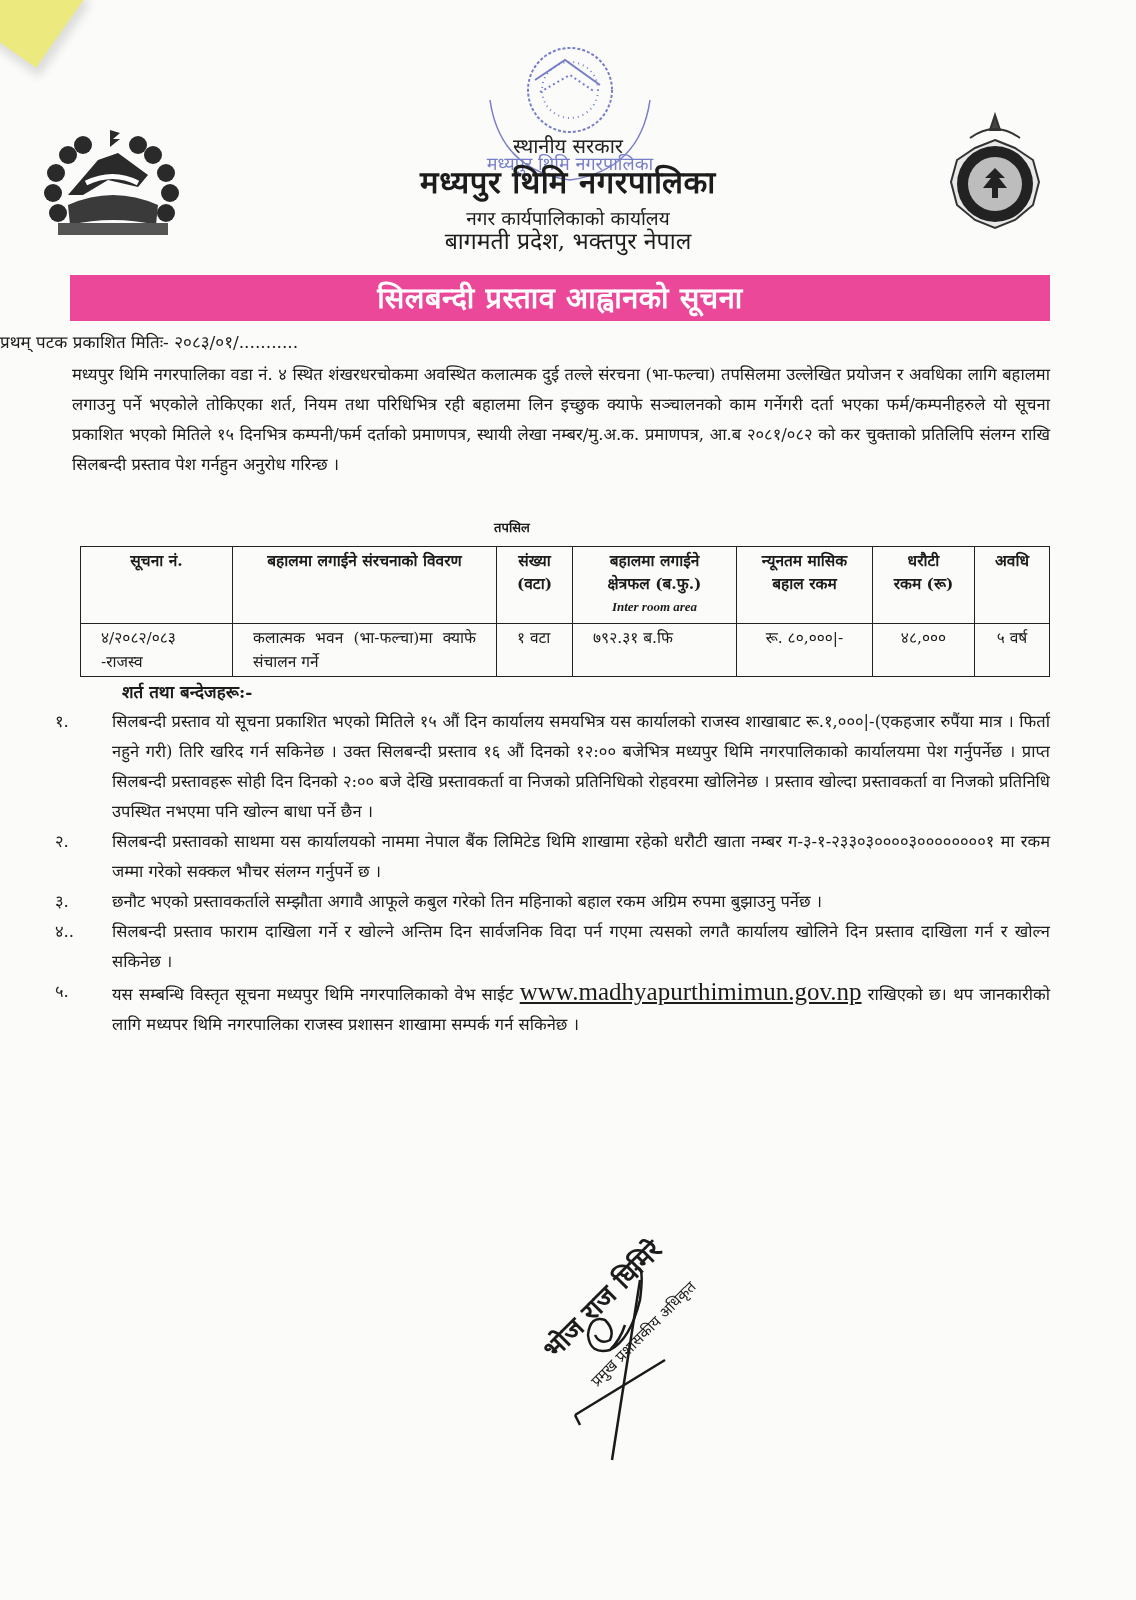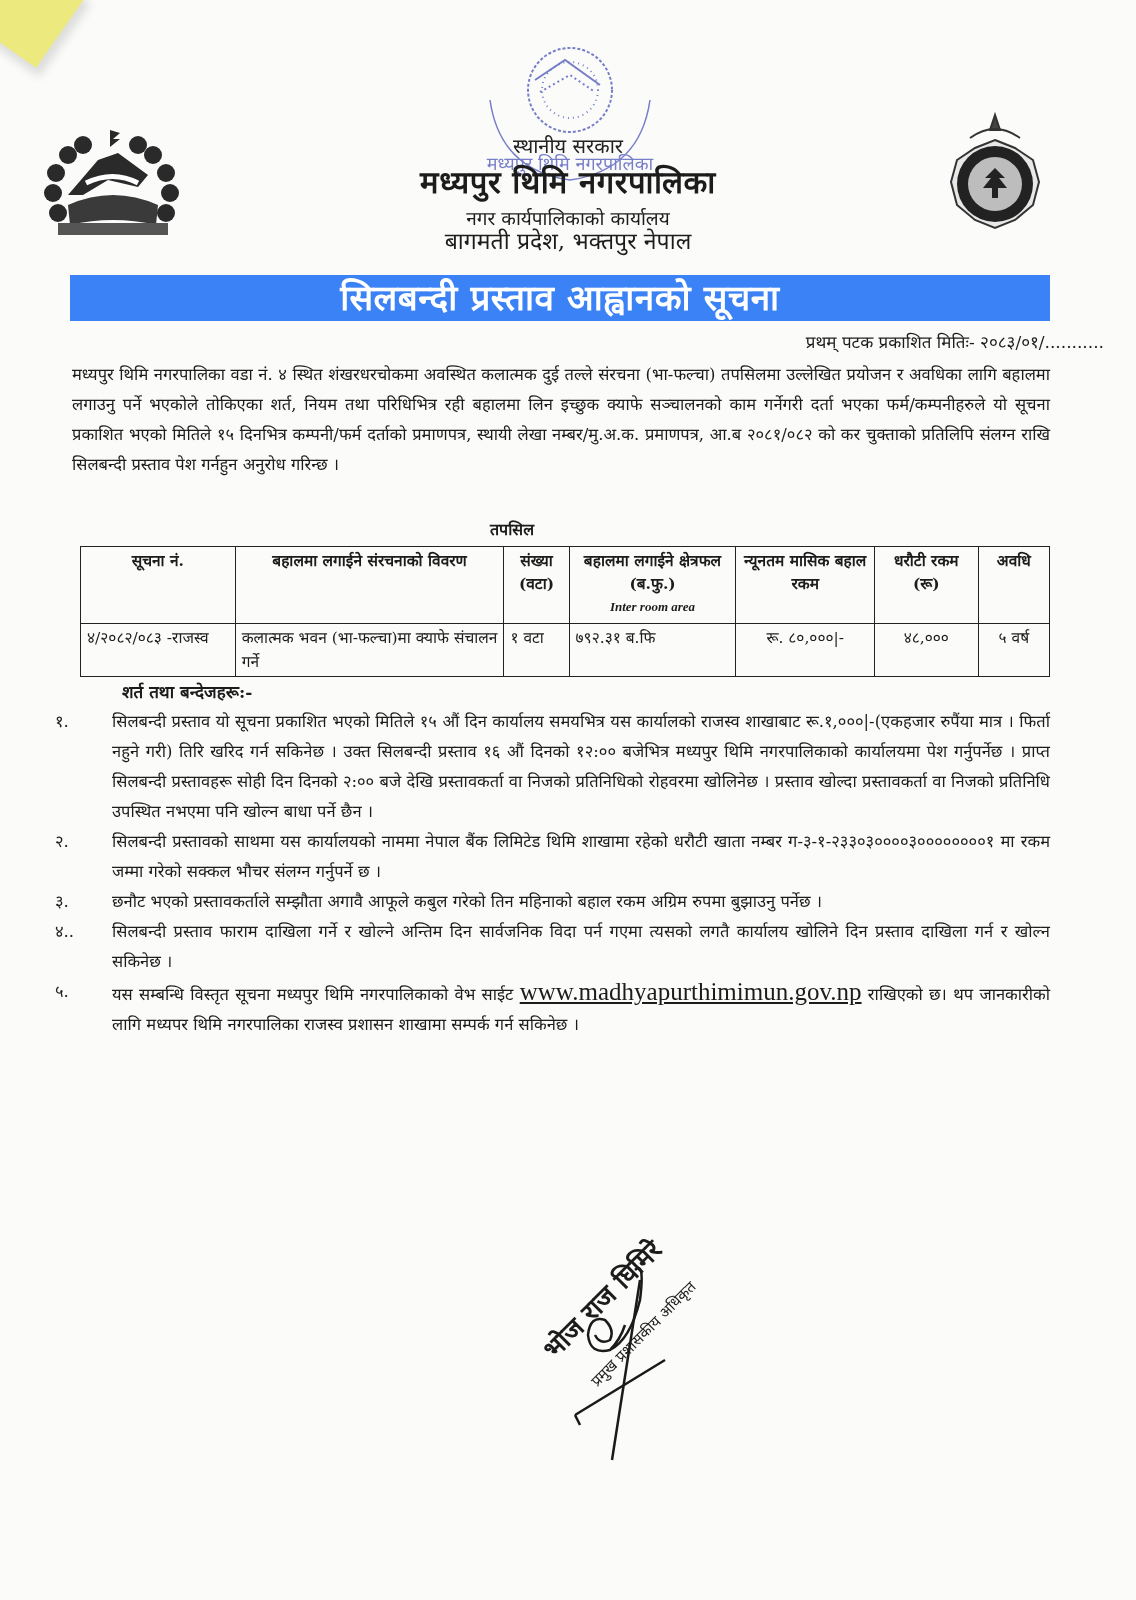--- a/index.html
+++ b/index.html
@@ -19,36 +19,36 @@
   .stamp { position: absolute; left: 470px; top: 30px; width: 200px; height: 180px; }
 
   .header { position: absolute; left: 0; width: 1136px; text-align: center; }
   .h-local { top: 132px; font-size: 20px; color: #222; }
   .h-muni { top: 160px; font-size: 31px; font-weight: bold; letter-spacing: 0.5px; }
   .h-office { top: 205px; font-size: 19px; }
   .h-addr { top: 224px; font-size: 23px; }
 
   .title-bar {
     position: absolute; left: 70px; top: 275px; width: 980px; height: 46px;
-    background: #3b82f6; color: #fff; text-align: center;
-    font-size: 35px; font-weight: bold; line-height: 46px; letter-spacing: 0.5px;
+    background: #ec4899; color: #fff; text-align: center;
+    font-size: 29px; font-weight: bold; line-height: 46px; letter-spacing: 0.5px;
   }
-  .pub-date { position: absolute; left: 0; top: 330px; width: 1104px; text-align: right; font-size: 17px; }
+  .pub-date { position: absolute; left: 0; top: 330px; width: 1104px; text-align: left; font-size: 17px; }
 
   .para {
     position: absolute; left: 72px; top: 360px; width: 978px;
     font-size: 16.5px; line-height: 30px; text-align: justify;
   }
-  .tapasil { position: absolute; left: 0; top: 518px; width: 1024px; text-align: center; font-size: 16px; font-weight: bold; }
+  .tapasil { position: absolute; left: 0; top: 518px; width: 1024px; text-align: center; font-size: 13px; font-weight: bold; }
 
   table.schedule {
     position: absolute; left: 80px; top: 546px; width: 970px;
     border-collapse: collapse; font-size: 15.5px;
   }
-  table.schedule th, table.schedule td { border: 1.5px solid #222; padding: 2px 6px; vertical-align: top; }
+  table.schedule th, table.schedule td { border: 1.5px solid #222; padding: 2px 20px; vertical-align: top; }
   table.schedule th { font-weight: bold; text-align: center; line-height: 23px; height: 72px; }
   table.schedule td { line-height: 24px; height: 48px; }
   .en-italic { font-style: italic; font-family: "Liberation Serif", serif; font-weight: bold; font-size: 13px; display: block; }
 
   .terms-head { position: absolute; left: 110px; top: 680px; font-size: 17px; font-weight: bold; margin-left: 12px; }
   .terms { position: absolute; left: 55px; top: 707px; width: 995px; font-size: 16.5px; line-height: 30px; }
   .term { display: flex; margin-bottom: 0; }
   .term-num { width: 57px; flex-shrink: 0; padding-left: 0; }
   .term-text { flex: 1; text-align: justify; }
   .url { font-family: "Liberation Serif", serif; font-size: 25px; text-decoration: underline; }

